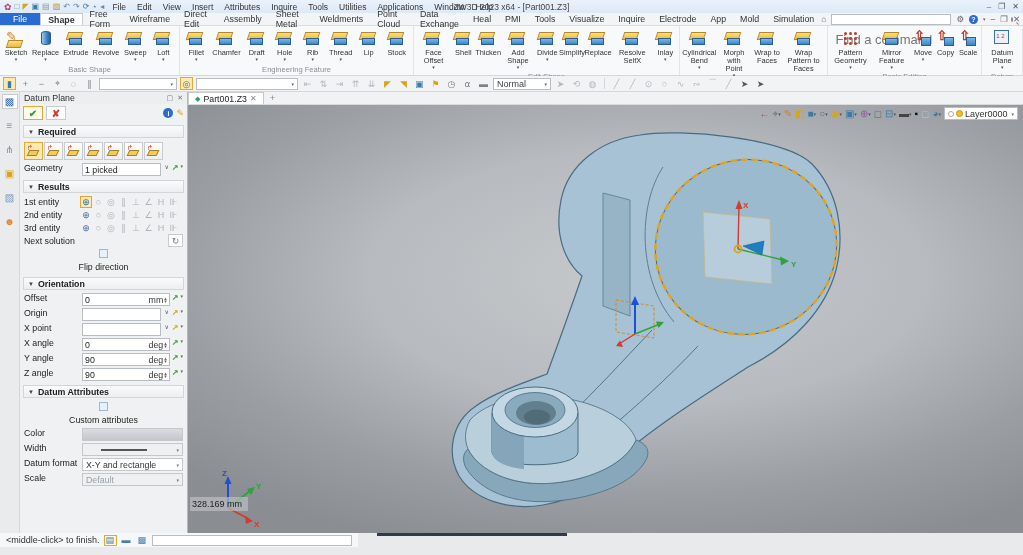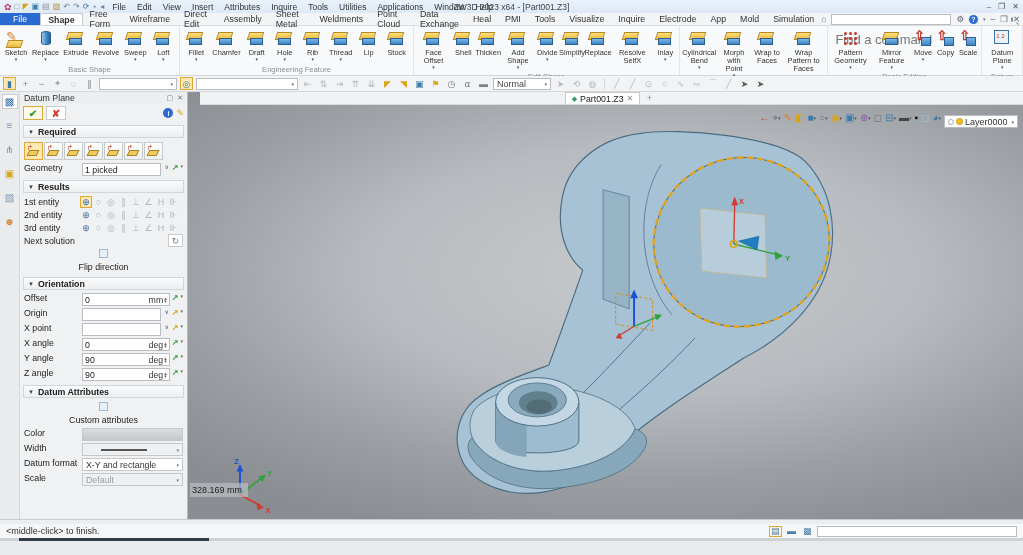--- a/index.html
+++ b/index.html
@@ -138,42 +138,42 @@
   .attr-ctl.white { background:#fff; }
   .attr-ctl .line { width:46px; height:1px; background:#555; margin:0 auto; }
   .attr-ctl .line.th { height:2px; }
   .attr-ctl .dd { margin-left:auto; font-size:5px; color:#777; }
   .attr-ctl.swatch { background:linear-gradient(#dbdde0,#c3c6ca); }
   .attr-ctl.dis { color:#9aa0a6; }
 
   
   .viewport { flex:1; position:relative; min-width:0;
     background:radial-gradient(ellipse 75% 65% at 55% 42%, #c6cacd 0%, #b7bbbf 45%, #9b9fa4 75%, #8a8e93 100%); }
-  .doctabs { position:absolute; left:12px; right:0; top:0; height:13px; background:#f0f2f3;
-    border-bottom:1px solid #d8dadc; display:flex; align-items:stretch; z-index:3; font-size:8.8px;justify-content:center; }
+  .doctabs { position:absolute; left:0; right:0; top:0; height:13px; background:#f0f2f3;
+    border-bottom:1px solid #d8dadc; display:flex; align-items:stretch; z-index:3; font-size:8.8px; }
   .dtab { background:#fff; border:1px solid #c8cacc; border-bottom:none; display:flex;
     align-items:center; gap:3px; padding:0 6px; }
   .dtab .dico { color:#3a9a6e; font-size:7px; }
   .dtab .x { color:#888; font-size:8px; }
   .dtab-plus { width:18px; display:flex; align-items:center; justify-content:center; color:#888; }
   .prompts { position:absolute; left:6px; top:16px; z-index:2; color:#333; line-height:1.25; }
   .vtools { position:absolute; right:5px; top:15px; z-index:2; display:flex; align-items:center; gap:3px; }
   .vti { font-size:10px; line-height:1; color:#6d7378; }
   .vti .dd { font-size:5px; color:#555; vertical-align:middle; }
   .layercombo { height:13px; background:#fff; border:1px solid #b9bdc1; display:flex;
-    align-items:center; gap:2px; padding:0 3px; color:#333;margin-top:8px; }
+    align-items:center; gap:2px; padding:0 3px; color:#333; }
   .layercombo .bulb { width:6px; height:6px; border-radius:50%; background:#fff; border:1px solid #aaa; }
   .layercombo .yc { width:7px; height:7px; border-radius:50%; background:#f0c020; border:1px solid #c89a12; }
   .layercombo .dd { font-size:5px; color:#666; margin-left:2px; }
   .modelsvg { position:absolute; inset:0; width:100%; height:100%; }
   .vp-scale { position:absolute; left:2px; bottom:22px; padding:2px 6px 2px 2px;
     background:rgba(190,194,198,0.65); color:#222; z-index:2; }
 
   
-  .statusarea { height:36px; display:flex; flex-direction:column; }
+  .statusarea { height:22px; display:flex; flex-direction:row; }
   .sgap { height:5px; background:#ebedee; border-top:1px solid #c8cbce; }
   .srow { height:14px; background:#f6f7f8; display:flex; align-items:center; padding:0 6px; gap:4px; }
   .smsg { color:#333; }
   .sicons { margin-left:auto; display:flex; gap:3px; align-items:center; }
   .sic { width:13px; height:11px; border:1px solid transparent; display:inline-flex;
     align-items:center; justify-content:center; font-size:9px; color:#4a7ca8; }
   .sic.hl { border:1px solid #e0a836; background:#fff7e0; }
   .sinput { width:200px; height:11px; background:#fff; border:1px solid #b9bdc1;
     font-family:"Liberation Sans",sans-serif; font-size:8px; outline:none; }
   .sbottom { height:3px; background:#cfd2d5; position:relative; }

